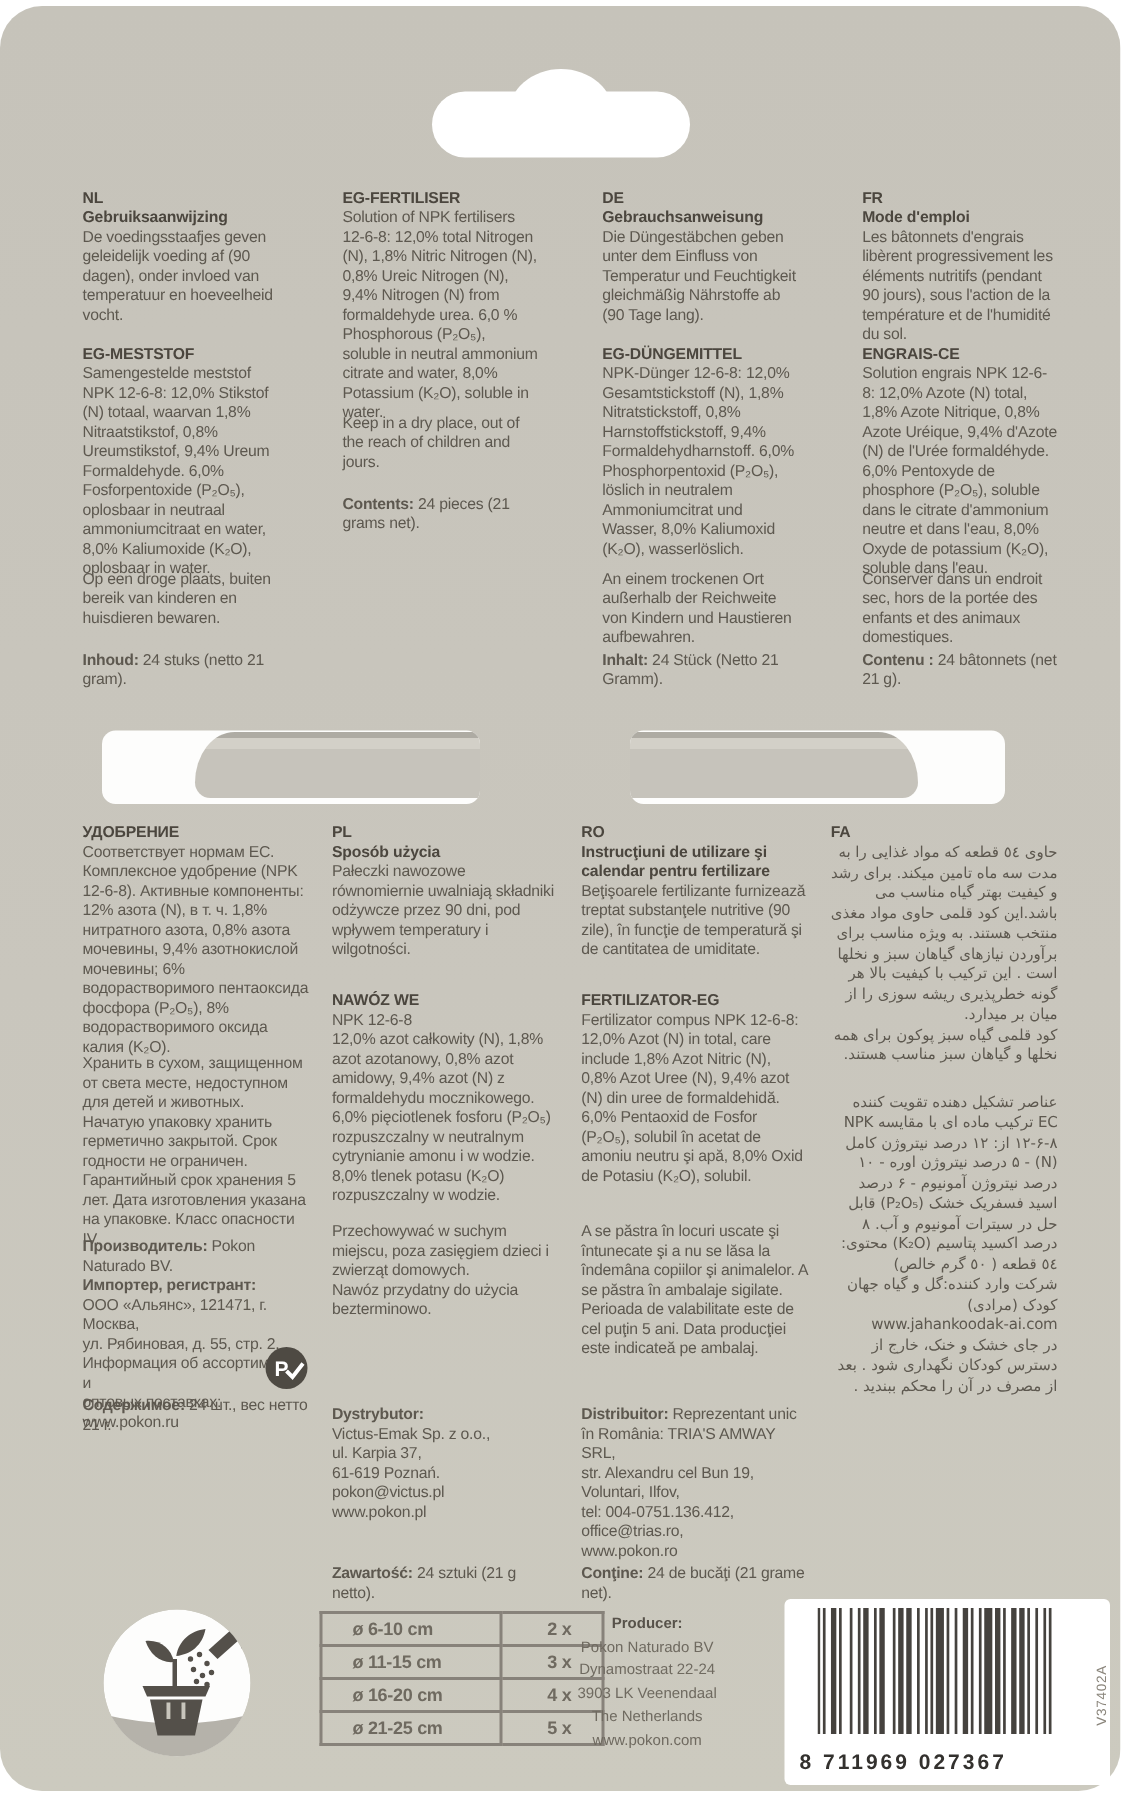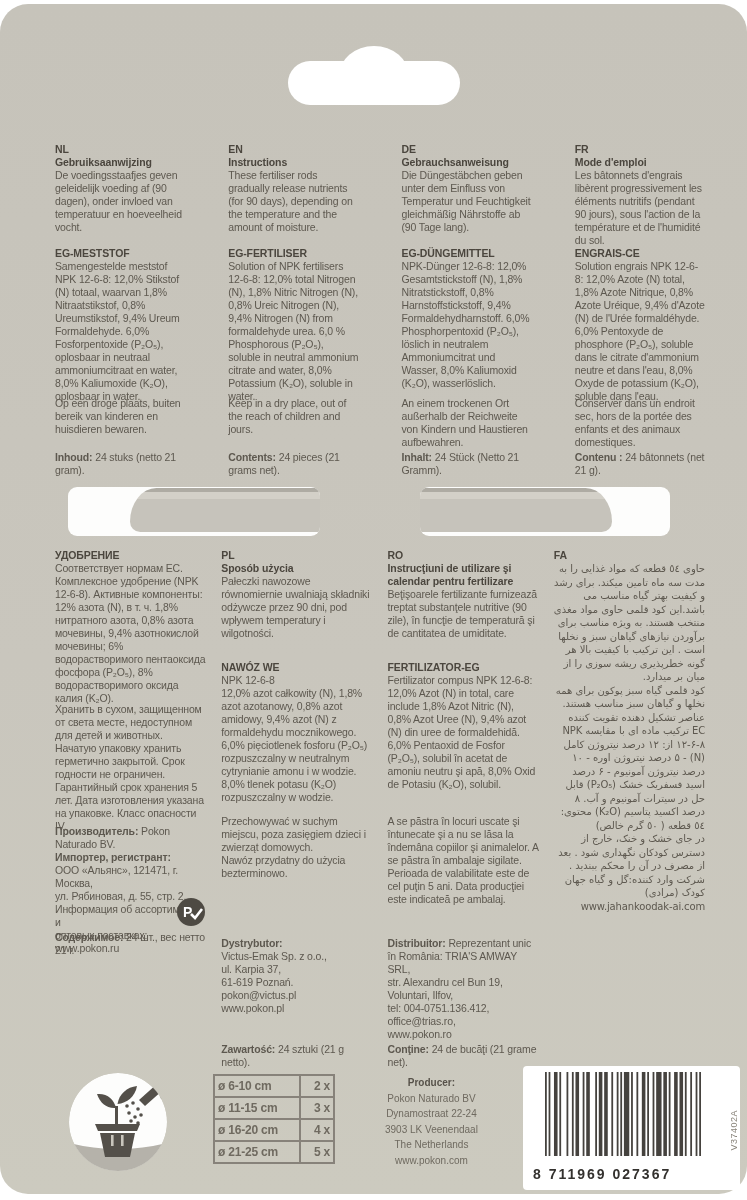--- a/index.html
+++ b/index.html
@@ -9,43 +9,43 @@
   body{width:747px;height:1200px;position:relative;background:#ffffff;
        font-family:"Liberation Sans","DejaVu Sans",sans-serif;overflow:hidden;}
   .card{position:absolute;left:0;top:4px;right:0;bottom:6px;border-radius:28px;
         background:linear-gradient(180deg,#c6c3ba 0%,#c9c6bd 55%,#cccabf 100%);}
   
   .hang{position:absolute;left:288px;top:57px;width:172px;height:44px;background:#fff;border-radius:22px;}
   .hang-bump{position:absolute;left:50%;top:-15px;transform:translateX(-50%);width:70px;height:34px;
              background:#fff;border-radius:35px 35px 0 0 / 30px 30px 0 0;}
   
   .grid{position:absolute;left:55px;right:42px;display:grid;grid-template-columns:repeat(4,1fr);column-gap:15px;}
-  .top-grid{top:139px;gap:43px;}
+  .top-grid{top:122px;gap:43px;}
   .bottom-grid{top:545px;}
   .lang,.hd{font-size:10.5px;line-height:13px;font-weight:bold;color:var(--hd);letter-spacing:-0.1px;}
   .body{margin:0;font-size:10.5px;line-height:13px;color:var(--tx);letter-spacing:-0.15px;}
   .pre{white-space:pre-line;}
   .top-grid .bA{height:104px;} .top-grid .bB{height:150px;} .top-grid .bC{height:54px;}
   .bottom-grid .bA{height:112px;} .bottom-grid .bB{height:154px;}
   .bottom-grid .bC{height:122px;} .bottom-grid .bD{height:106px;position:relative;}
   .fa-col .body{direction:rtl;text-align:right;font-family:"DejaVu Sans",sans-serif;
                 font-size:10px;line-height:13.5px;}
-  .fa-col .fa-block{}
+  .fa-col .fa-block{margin-bottom:18px;}
   
   .slot{position:absolute;top:483px;height:49px;background:#fdfdfc;border-radius:9px;overflow:hidden;}
   .slot-left{left:68px;width:252px;} .slot-right{left:420px;width:250px;}
   .rod{position:absolute;top:1px;bottom:4px;
        background:linear-gradient(180deg,#aeaba3 0 4px,#d3d0c8 4px 11px,#c6c3bb 11px 100%);}
   .rod-left{left:62px;right:-4px;border-radius:36px 0 0 14px / 46px 0 0 14px;}
   .rod-right{left:-4px;right:58px;border-radius:0 36px 14px 0 / 0 46px 14px 0;}
   
   .pot-badge{position:absolute;left:69px;top:1069px;width:98px;height:98px;}
   table.dosage{position:absolute;left:213px;top:1070px;border-collapse:collapse;}
   table.dosage td{border:2px solid var(--line);font-size:12px;font-weight:bold;color:var(--mid);
-                  height:18px;padding:1px 3px;letter-spacing:-0.2px;}
+                  height:18px;padding:1px 20px;letter-spacing:-0.2px;}
   td.sz{width:78px;text-align:left;} td.ct{width:26px;text-align:right;}
   .producer{position:absolute;left:385px;top:1071px;font-size:10px;line-height:15.5px;color:var(--mid);text-align:center;}
   .producer b{color:#57524a;}
   .barcode-panel{position:absolute;left:523px;top:1062px;width:217px;height:124px;background:#fff;border-radius:4px;}
   .barcode-bars{position:absolute;left:22px;top:6px;}
   .barcode-digits{position:absolute;left:10px;bottom:8px;width:186px;font-size:14px;color:#33312e;
                   letter-spacing:2px;font-weight:bold;white-space:nowrap;}
   .side-code{position:absolute;right:1px;top:44px;writing-mode:vertical-rl;transform:rotate(180deg);
              font-size:9px;color:#8a857b;letter-spacing:0.5px;}
   .rostest{position:absolute;right:0;bottom:4px;width:30px;height:30px;}
@@ -71,25 +71,20 @@
         <p class="body pre">Samengestelde meststof NPK 12-6-8: 12,0% Stikstof (N) totaal, waarvan 1,8% Nitraatstikstof, 0,8% Ureumstikstof, 9,4% Ureum Formaldehyde. 6,0% Fosforpentoxide (P₂O₅), oplosbaar in neutraal ammoniumcitraat en water, 8,0% Kaliumoxide (K₂O), oplosbaar in water.</p>
         </div>
       <div class="bC">
           <p class="body pre">Op een droge plaats, buiten bereik van kinderen en huisdieren bewaren.</p>
         </div>
       <div class="bD">
           <p class="body"><b>Inhoud:</b> <span>24 stuks (netto 21 gram).</span></p>
         </div>
     </section>
     <section class="col">
-      <div class="bA">
-          <div class="lang">EN</div>
-        <div class="hd">Instructions</div>
-        <p class="body">These fertiliser rods gradually release nutrients (for 90 days), depending on the temperature and the amount of moisture.</p>
-        </div>
       <div class="bB">
           <div class="hd">EG-FERTILISER</div>
         <p class="body pre">Solution of NPK fertilisers 12-6-8: 12,0% total Nitrogen (N), 1,8% Nitric Nitrogen (N), 0,8% Ureic Nitrogen (N), 9,4% Nitrogen (N) from formaldehyde urea. 6,0 % Phosphorous (P₂O₅), soluble in neutral ammonium citrate and water, 8,0% Potassium (K₂O), soluble in water.</p>
         </div>
       <div class="bC">
           <p class="body pre">Keep in a dry place, out of the reach of children and jours.</p>
         </div>
       <div class="bD">
           <p class="body"><b>Contents:</b> <span>24 pieces (21 grams net).</span></p>
         </div>
@@ -215,23 +210,23 @@
       </div>
       <div class="bE">
           <p class="body"><b>Conţine:</b> <span>24 de bucăţi (21 grame net).</span></p>
         </div>
     </section>
     <section class="col fa-col">
       <div class="lang">FA</div>
       <p class="body pre fa-block">حاوی ٥٤ قطعه که مواد غذایی را به مدت سه ماه تامین میکند. برای رشد و کیفیت بهتر گیاه مناسب می باشد.این کود قلمی حاوی مواد مغذی منتخب هستند. به ویژه مناسب برای برآوردن نیازهای گیاهان سبز و نخلها است . این ترکیب با کیفیت بالا هر گونه خطرپذیری ریشه سوزی را از میان بر میدارد.
 کود قلمی گیاه سبز پوکون برای همه نخلها و گیاهان سبز مناسب هستند.</p>
       <p class="body pre">عناصر تشکیل دهنده تقویت کننده EC ترکیب ماده ای با مقایسه NPK ۱۲-۶-۸ از: ۱۲ درصد نیتروژن کامل (N) - ۵ درصد نیتروژن اوره - ۱۰ درصد نیتروژن آمونیوم - ۶ درصد اسید فسفریک خشک (P₂O₅) قابل حل در سیترات آمونیوم و آب. ۸ درصد اکسید پتاسیم (K₂O) محتوی: ٥٤ قطعه ( ٥٠ گرم خالص)</p>
-      <p class="body pre">در جای خشک و خنک، خارج از دسترس کودکان نگهداری شود . بعد از مصرف در آن را محکم ببندید .</p>
       <p class="body pre">شرکت وارد کننده:گل و گیاه جهان کودک (مرادی)
 www.jahankoodak-ai.com</p>
+      <p class="body pre">در جای خشک و خنک، خارج از دسترس کودکان نگهداری شود . بعد از مصرف در آن را محکم ببندید .</p>
     </section>
   </div>
 
   <svg class="pot-badge" viewBox="0 0 98 98">
     <defs>
         <clipPath id="cclip">
           <circle cx="49" cy="49" r="49"></circle>
         </clipPath>
       </defs>
     <g clip-path="url(#cclip)">

